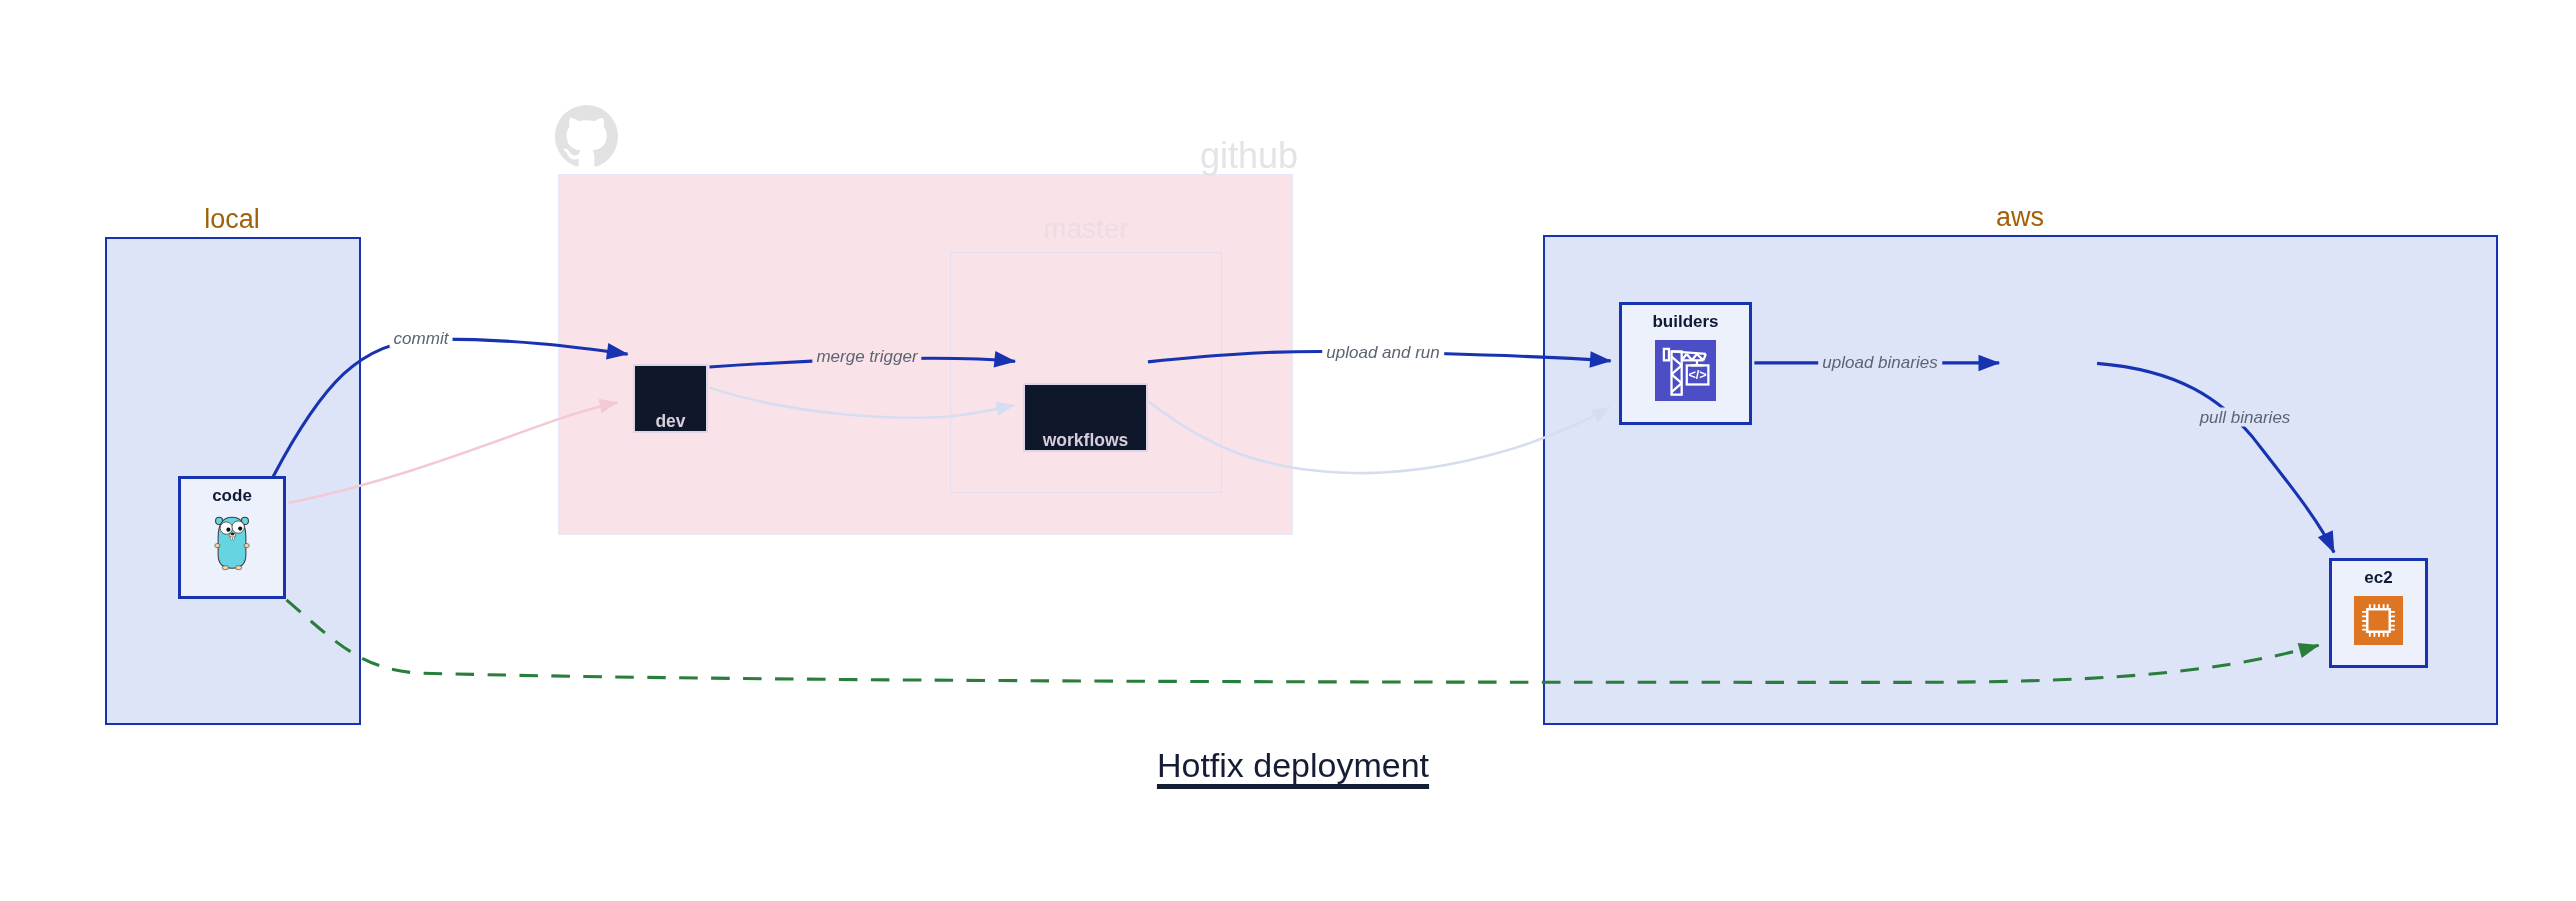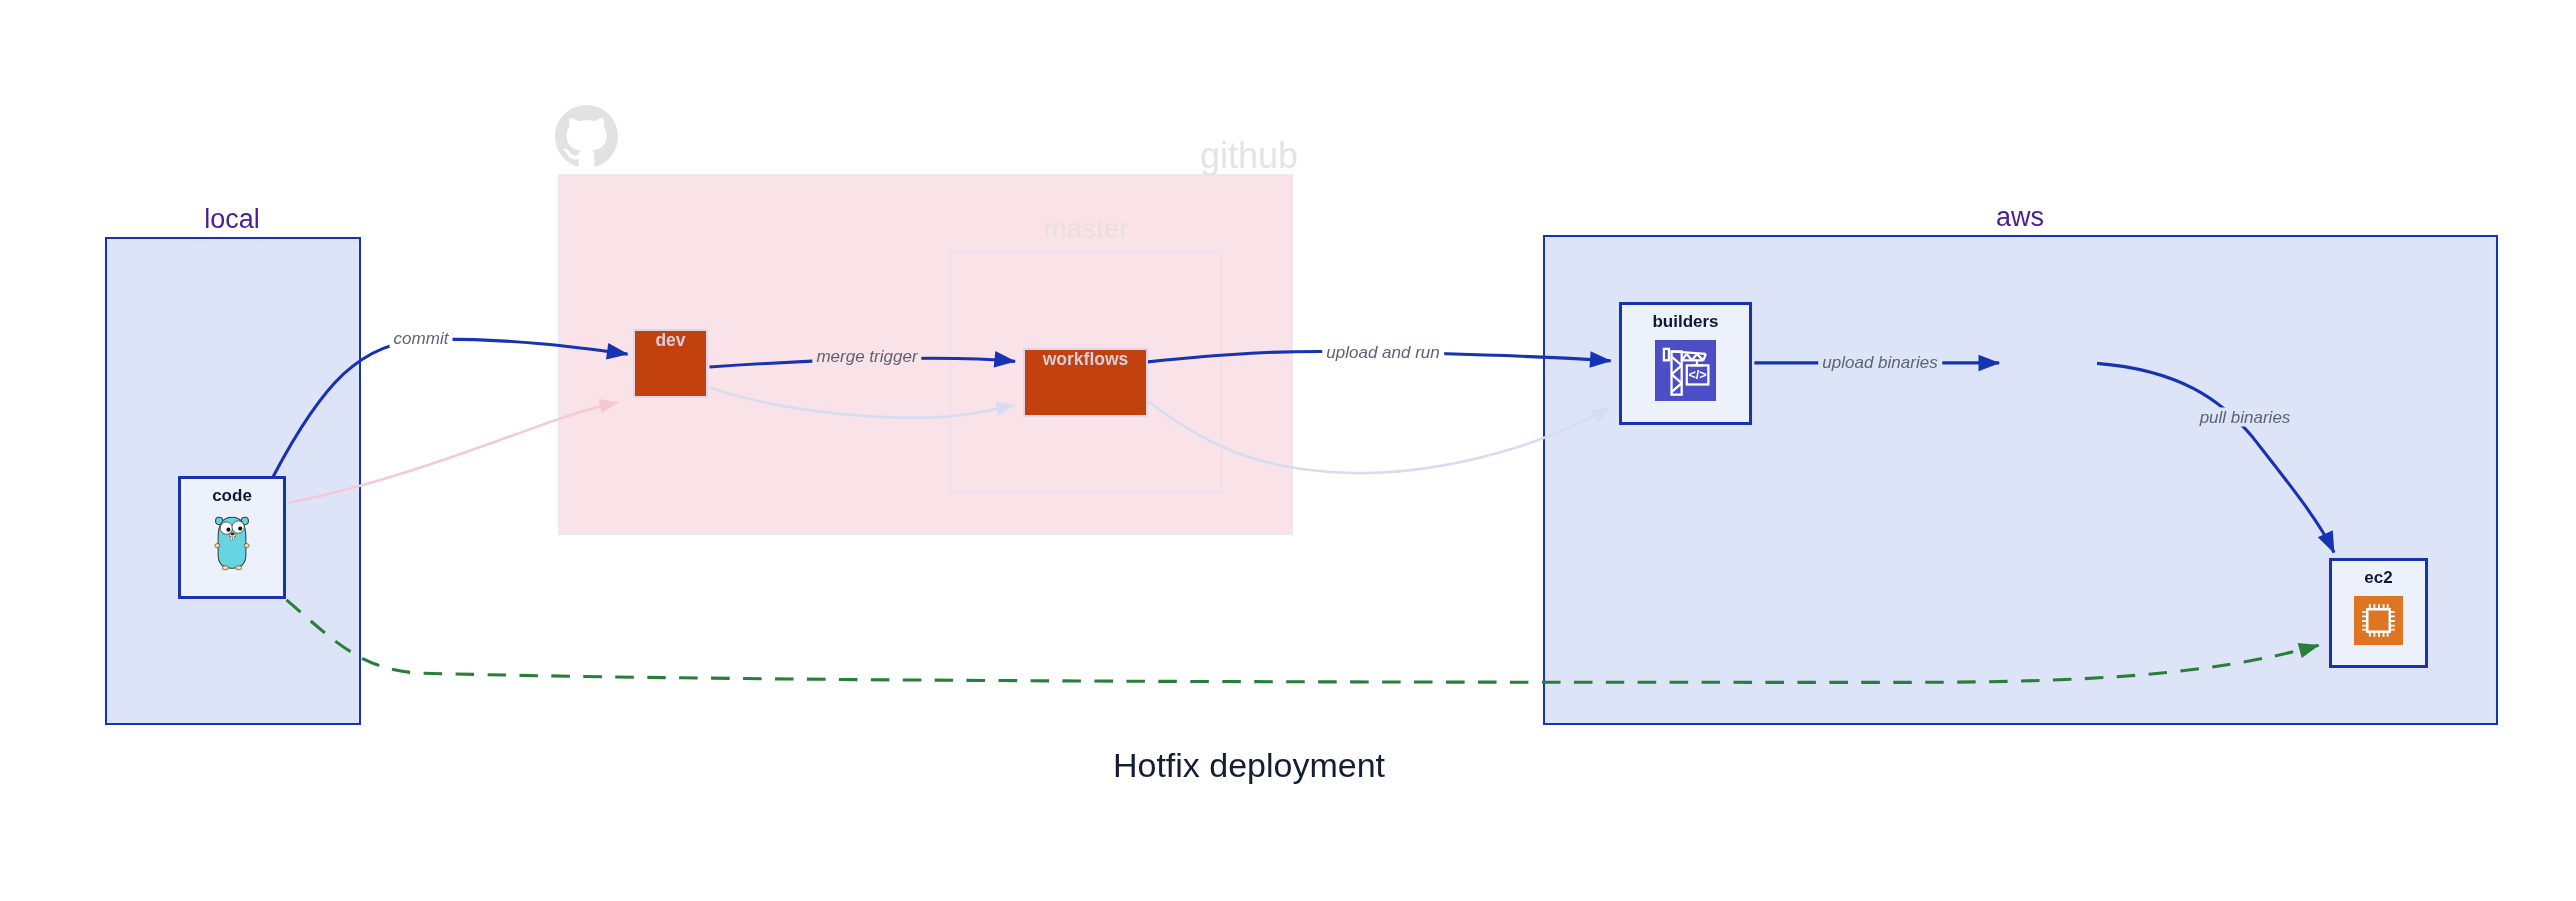--- a/index.html
+++ b/index.html
@@ -5,52 +5,52 @@
   html,body{margin:0;padding:0;background:#ffffff;}
   #canvas{position:relative;width:2604px;height:902px;background:#ffffff;
           font-family:"Liberation Sans",sans-serif;overflow:hidden;}
 
   
   .group{position:absolute;box-sizing:border-box;z-index:1;}
   .group.blue{background:#dde4f8;border:2.1px solid #1733b2;}
   .group.pink{background:#f9e2e8;border:1.5px solid #e6eaf8;}
   .group.master{background:transparent;border:1.5px solid #e3dfef;}
 
-  .group-label{position:absolute;z-index:1;font-size:27px;color:#4c1d95;
+  .group-label{position:absolute;z-index:1;font-size:27px;color:#a16207;
                transform:translateX(-50%);white-space:nowrap;}
   .group-label.faded-gray{color:#e4e4e6;font-size:36px;}
   .group-label.faded-pink{color:#eedce3;font-size:28px;}
 
   
   #edges{position:absolute;left:0;top:0;z-index:2;}
 
   
   .node{position:absolute;box-sizing:border-box;z-index:3;display:flex;
         flex-direction:column;align-items:center;}
   .node.active{background:#edf1fc;border:3.1px solid #1733b2;padding-top:8.2px;gap:8px;}
-  .node.ghost{background:#c2410c;border:2.1px solid #dcd6ec;justify-content:flex-start;}
+  .node.ghost{background:#0f172a;border:2.1px solid #dcd6ec;justify-content:flex-end;margin-top:35px;}
   .node-label{font-weight:bold;font-size:17px;color:#101936;line-height:1.1;}
   .node.ghost .node-label{color:#d7cddb;font-size:17.5px;}
 
   
   .edge-label{position:absolute;z-index:4;transform:translate(-50%,-50%);
               font-style:italic;font-size:17px;color:#5c6474;white-space:nowrap;
               padding:1px 4.1px;line-height:1;}
   .on-white{background:#ffffff;}
   .on-pink{background:#f9e2e8;}
   .on-blue{background:#dde4f8;}
 
   
   .octocat{position:absolute;z-index:1;}
 
   
   .diagram-title{position:absolute;z-index:4;transform:translateX(-50%);
                  font-size:34px;color:#151c36;white-space:nowrap;
-                 text-decoration-thickness:4.6px;
-                 text-underline-offset:7.2px;}
+                 text-decoration:underline;text-decoration-thickness:4.6px;
+                 text-underline-offset:7.2px;margin-left:44px;}
 </style>
 </head>
 <body>
 
 <div id="canvas">
 
   <div class="group blue" style="left:105px;top:237px;width:256px;height:488px;"></div>
   <div class="group pink" style="left:558px;top:174px;width:735px;height:361px;"></div>
   <div class="group master" style="left:950px;top:252px;width:272px;height:241px;"></div>
   <div class="group blue" style="left:1543px;top:235px;width:955px;height:490px;"></div>

